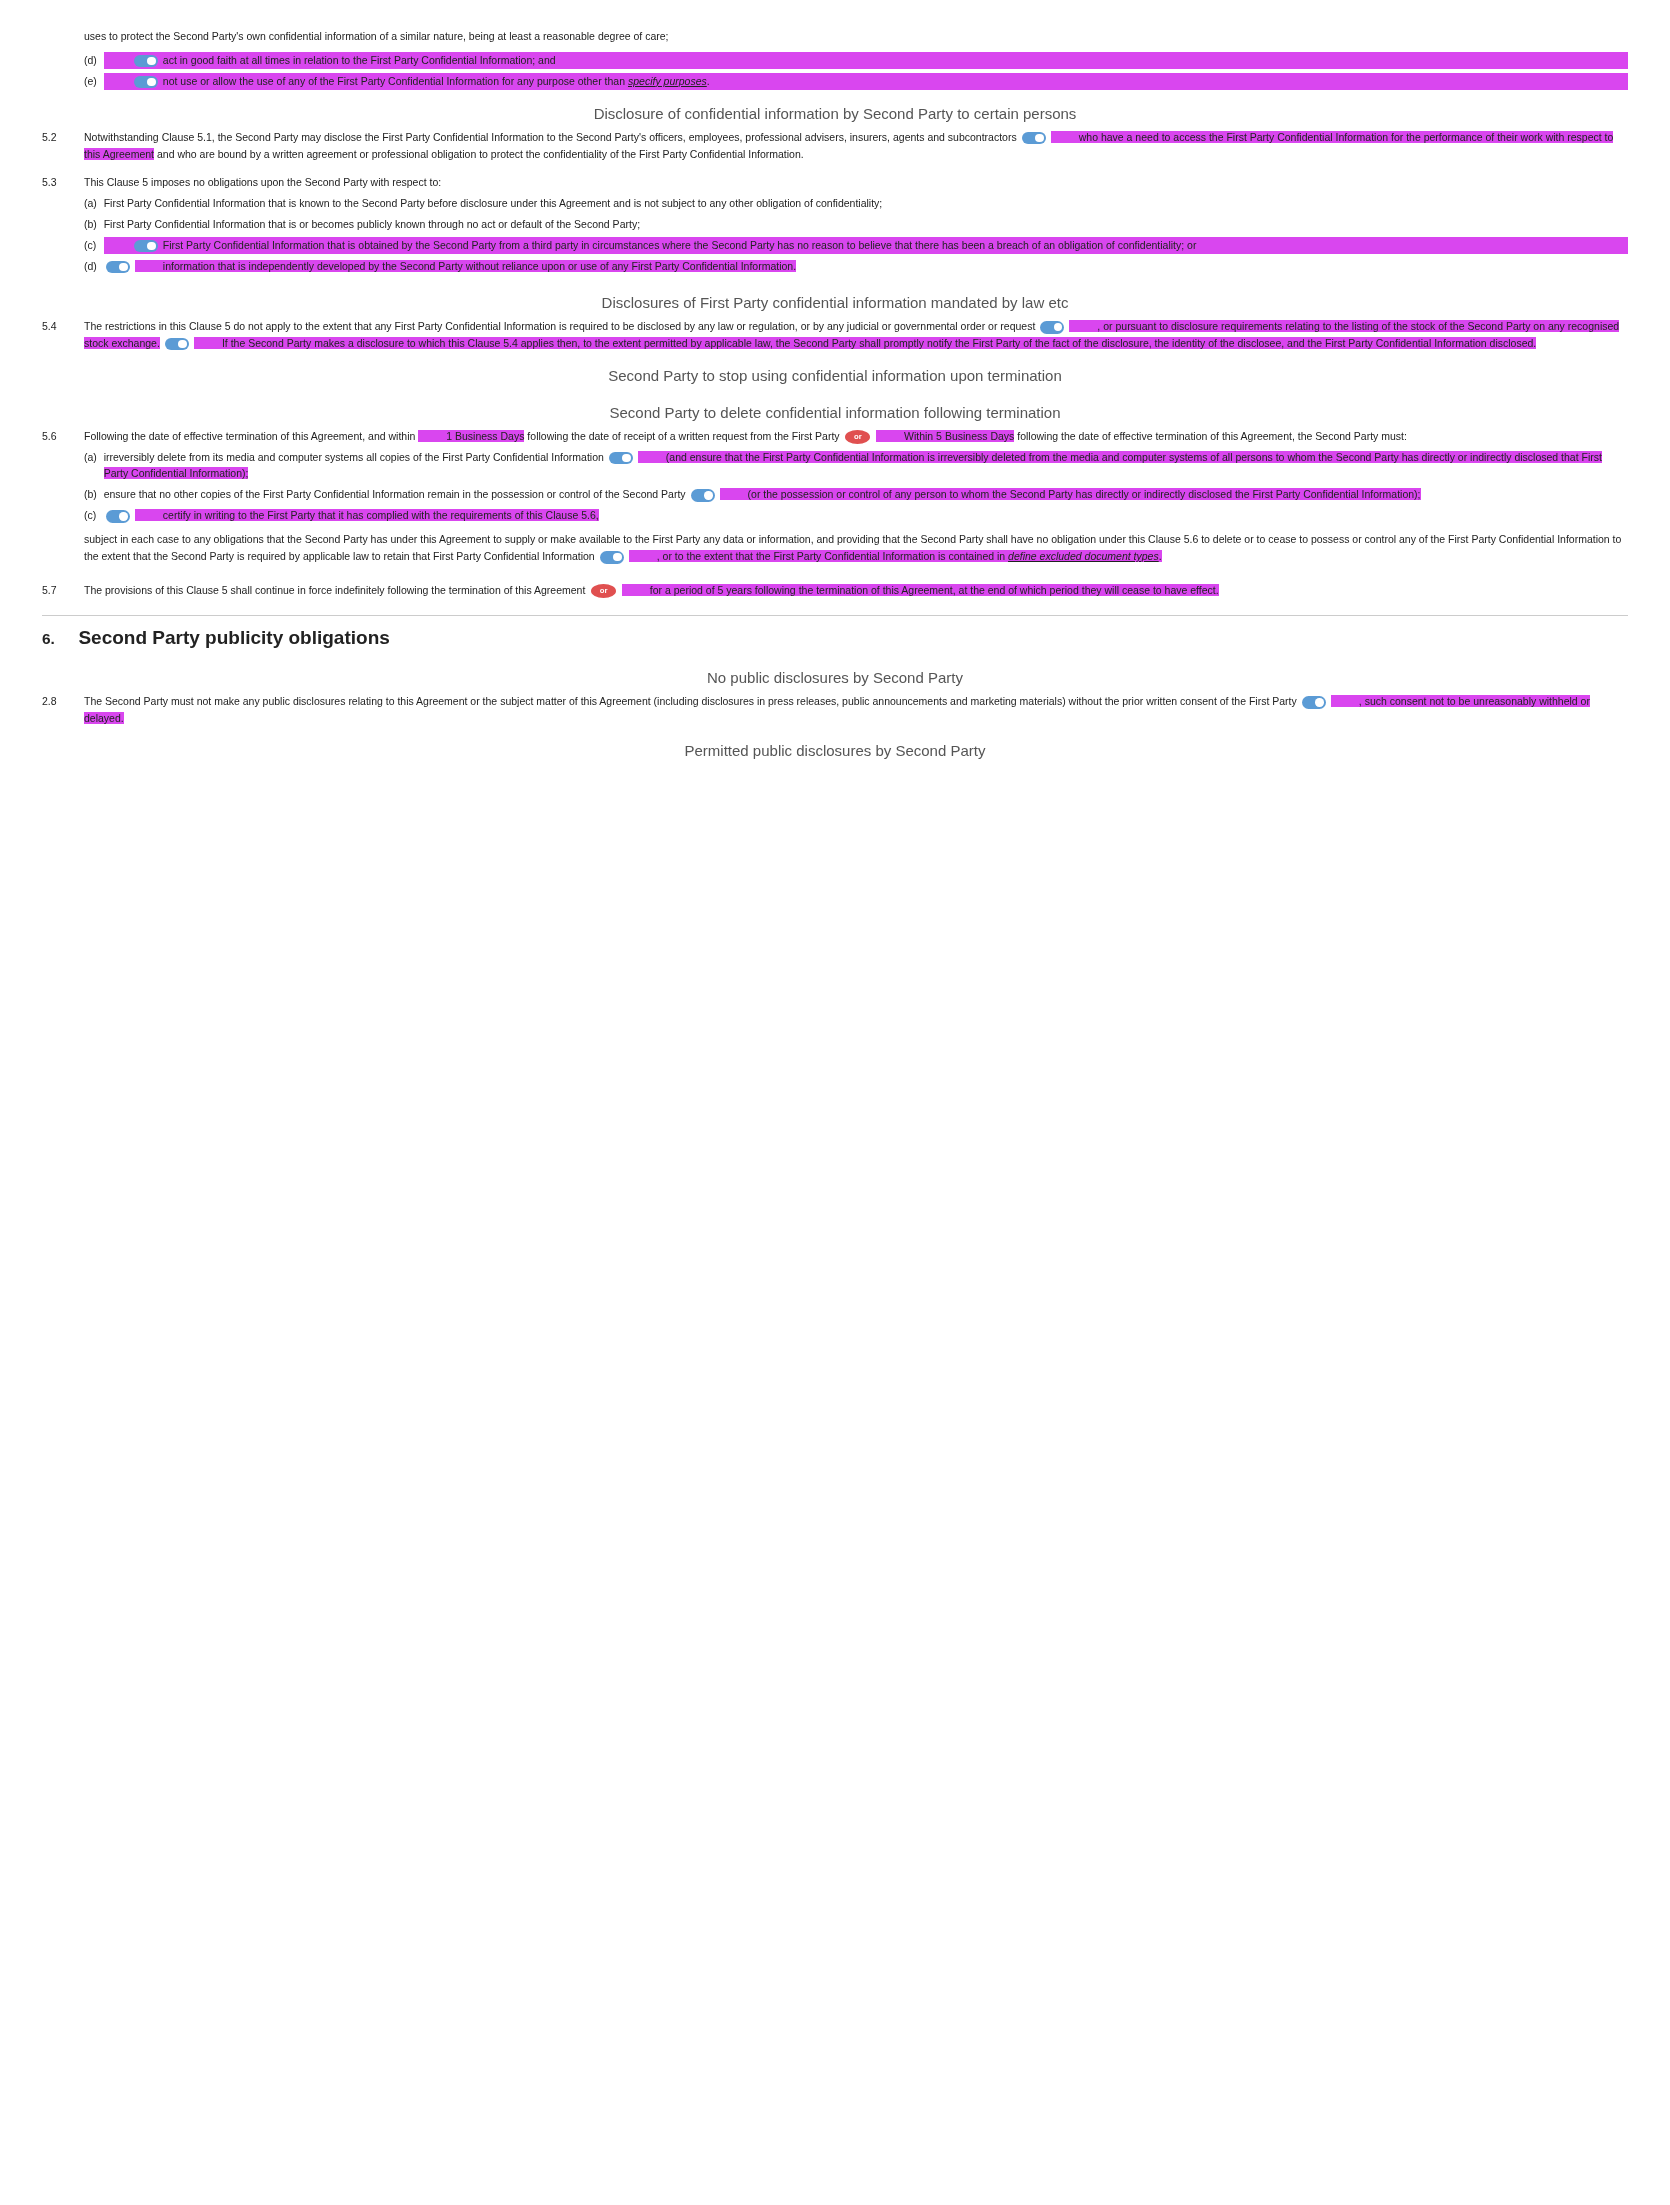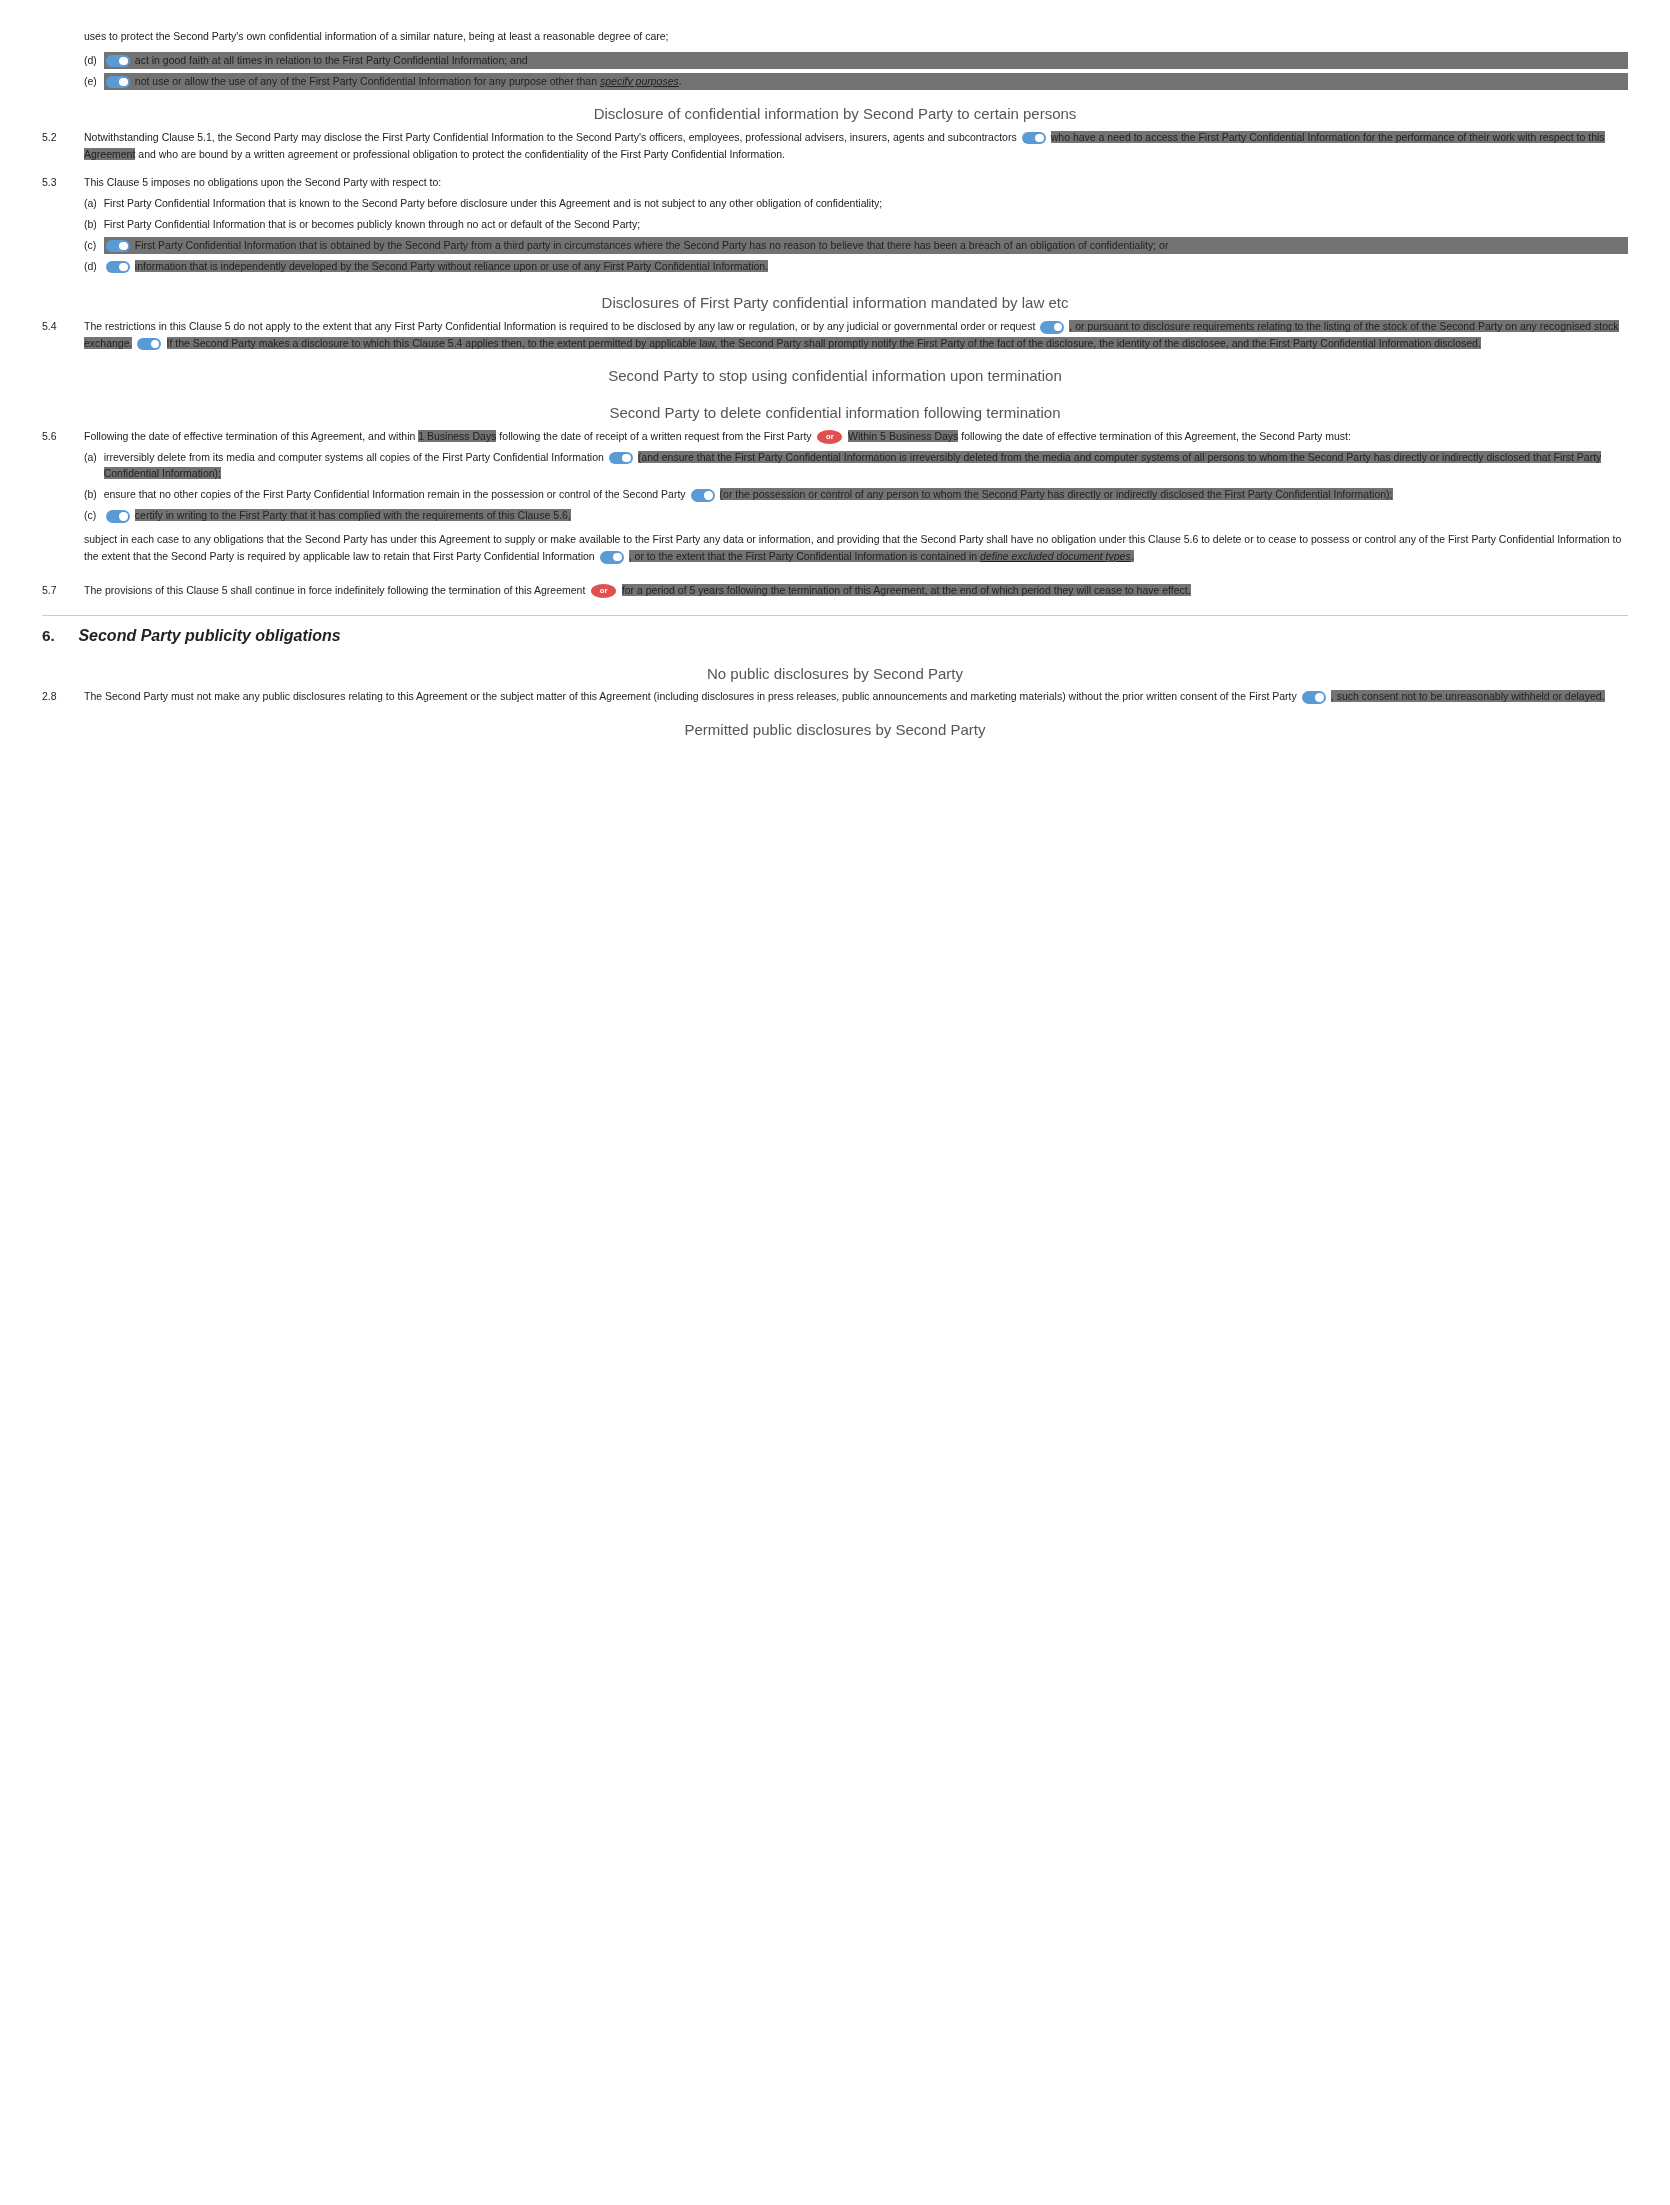--- a/index.html
+++ b/index.html
@@ -38,21 +38,22 @@
       display: flex;
       margin-bottom: 4.2px;
     }
     .sub-label {
       min-width: 19.7px;
     }
     .sub-content {
       flex: 1;
     }
     .highlight-blue {
-      background-color: #737373;
+      background-color: #d946ef;
+      padding-left: 28px;
     }
     .toggle {
       display: inline-flex;
       align-items: center;
       vertical-align: middle;
       background: #5b9bd5;
       border-radius: 8.4px;
       width: 24px;
       height: 12.6px;
       position: relative;
@@ -96,23 +97,22 @@
       margin: 17px 0 7px 0;
       border-top: 0.7px solid #ccc;
       padding-top: 7px;
     }
     .section-num {
       font-size: 15.4px;
       font-weight: bold;
       min-width: 28px;
     }
     .section-title {
-      font-size: 16px;
+      font-size: 19px;
       font-weight: bold;
-      font-style: italic;
     }
   </style>
 </head>
 <body>
 
 <div>
 
   <div style="margin-bottom:7px; padding-left: 42px;">
     <span>uses to protect the Second Party's own confidential information of a similar nature, being at least a reasonable degree of care;</span>
   </div>

